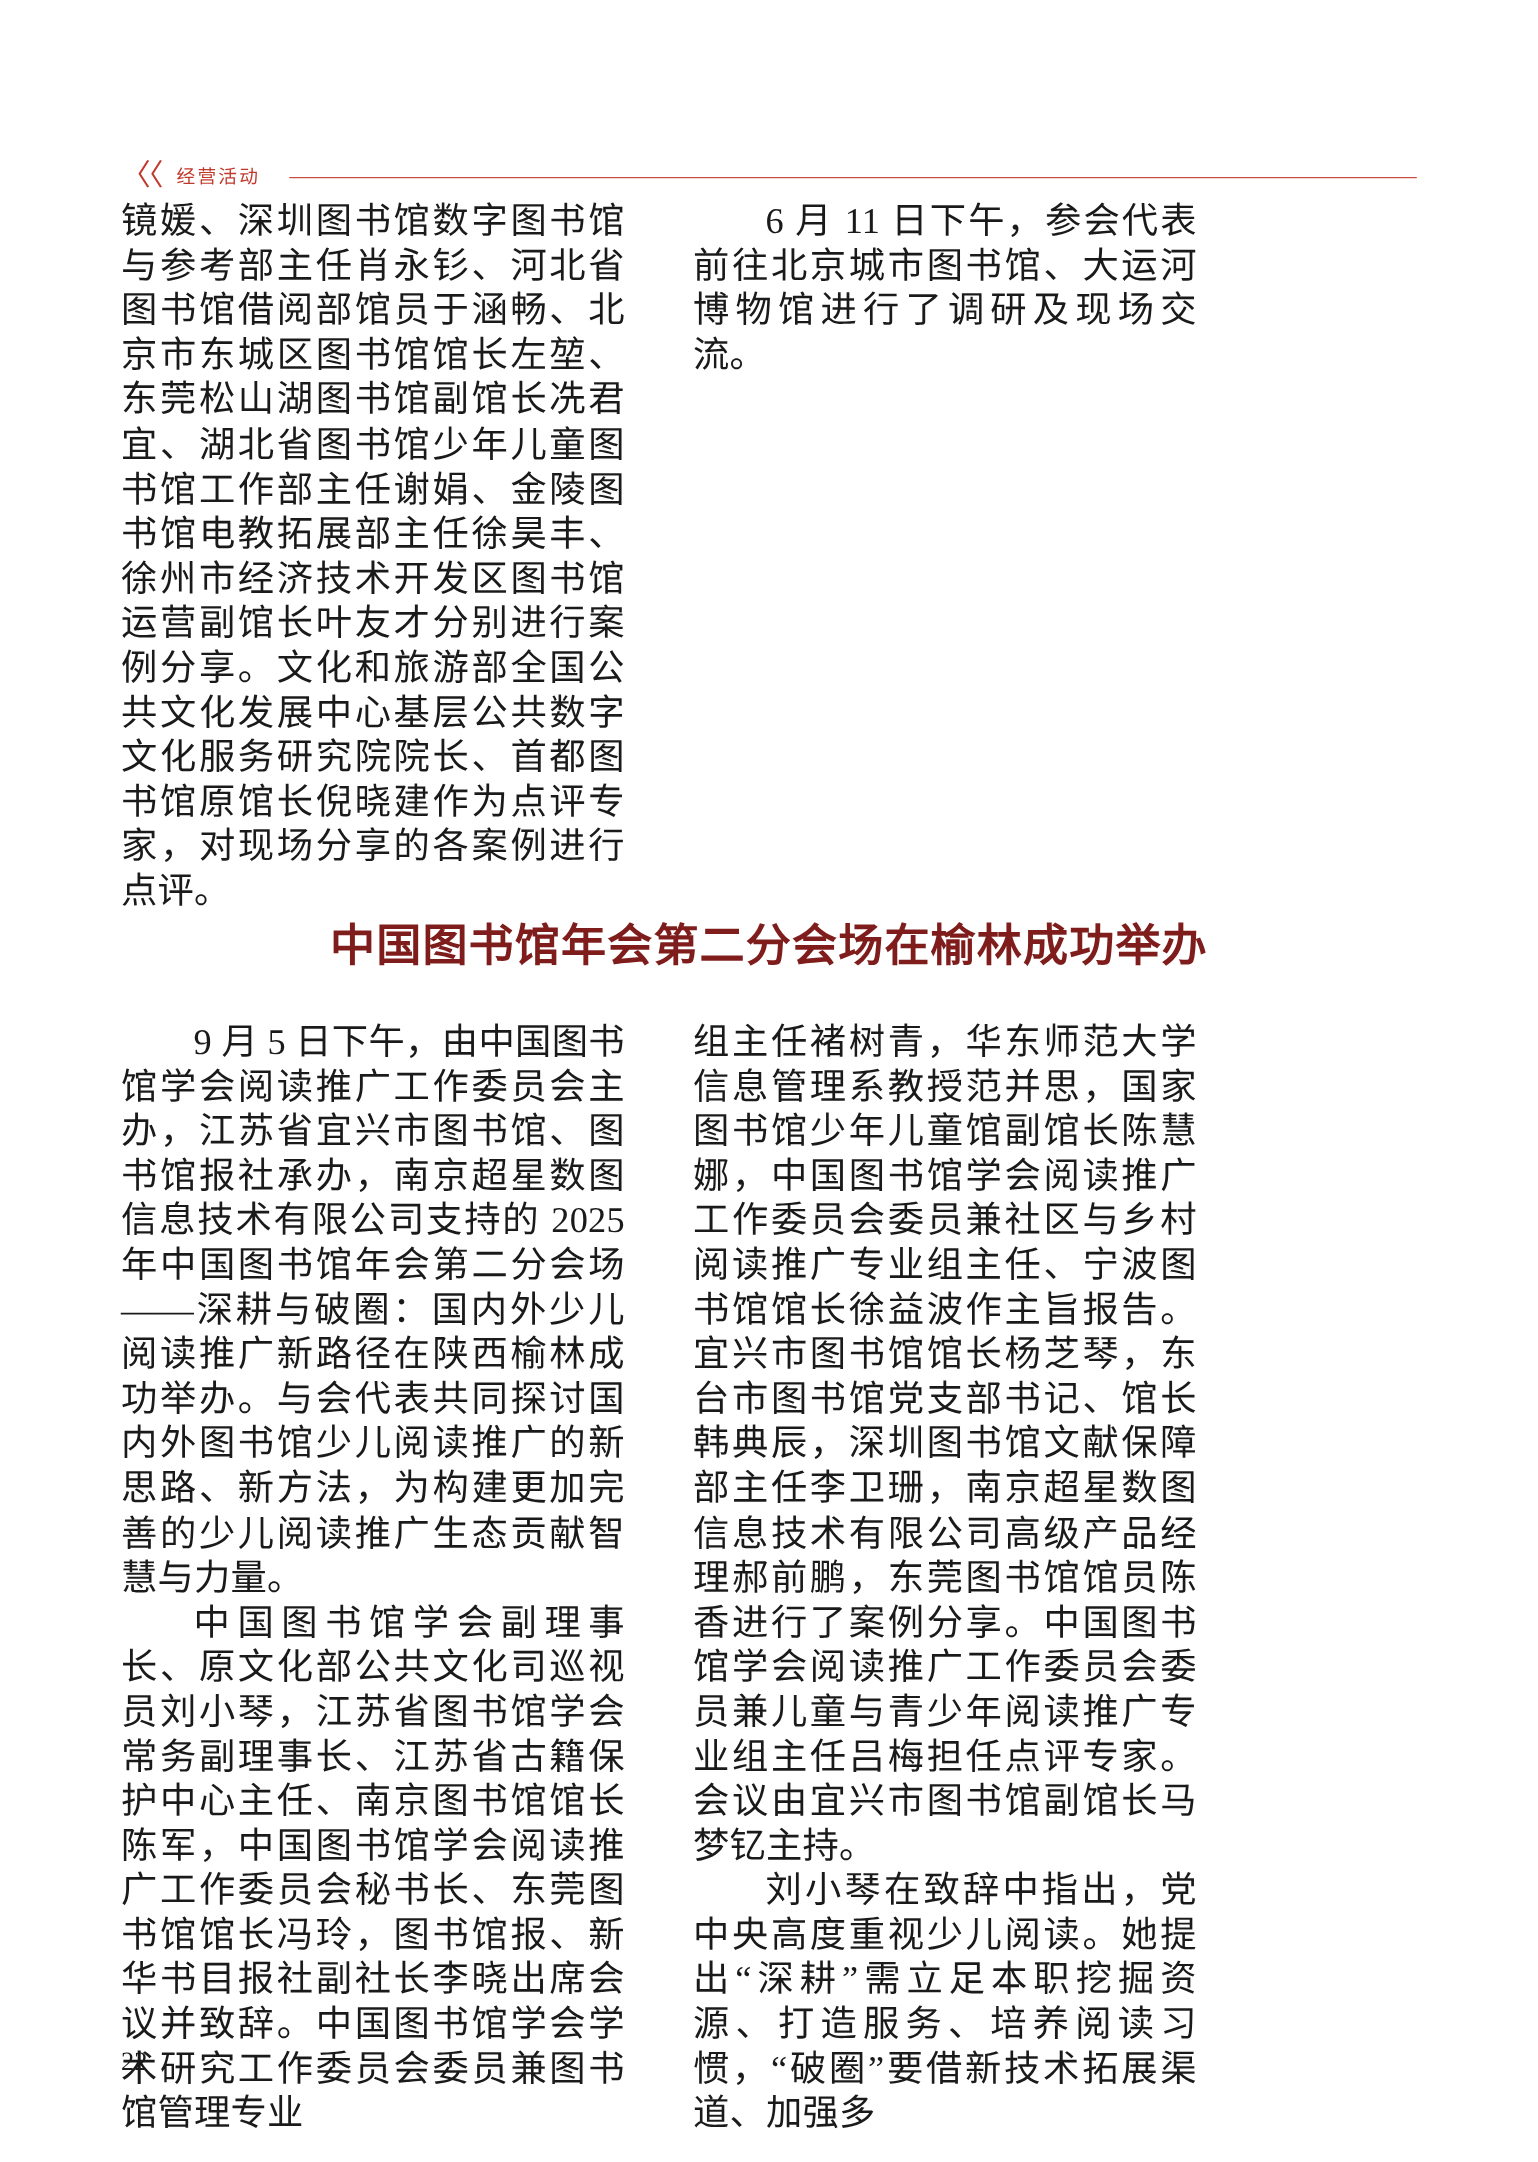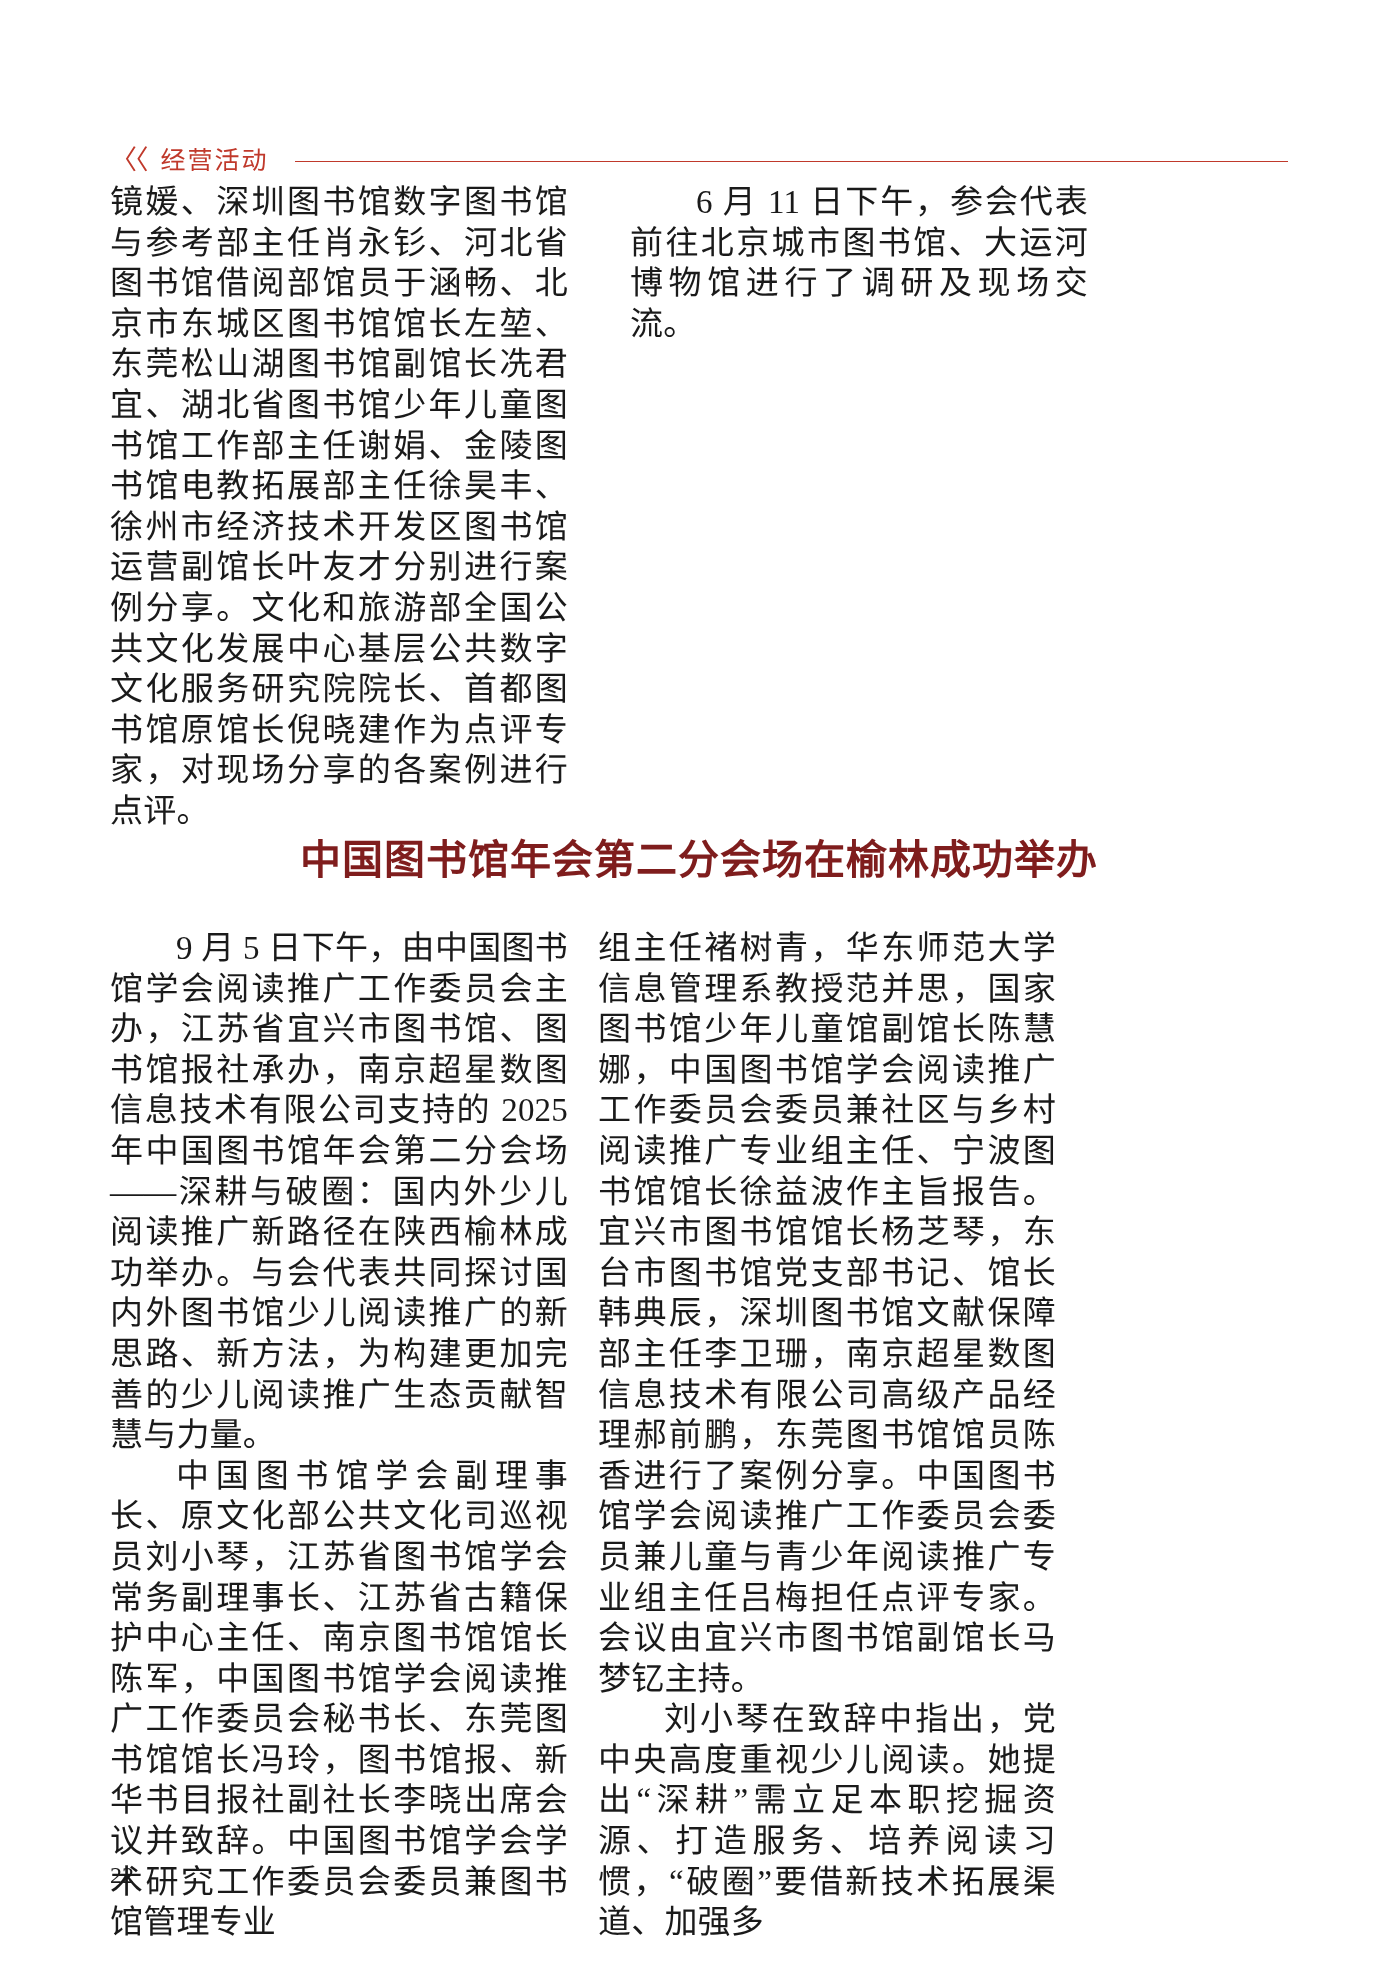--- a/index.html
+++ b/index.html
@@ -37,21 +37,21 @@
   .rh-chevrons {
     color: #c0392b;
     font-size: 27px;
     line-height: 1;
     letter-spacing: -2px;
     font-family: "DejaVu Sans", sans-serif;
     transform: translateY(-1px);
   }
   .rh-label {
     color: #c0392b;
-    font-size: 25px;
+    font-size: 17px;
     line-height: 1;
     letter-spacing: 2px;
     font-family: "Liberation Sans", "DejaVu Sans", sans-serif;
     white-space: nowrap;
   }
   .rh-rule {
     flex: 1 1 auto;
     height: 1px;
     background: #c0392b;
     margin-left: 12px;
@@ -100,21 +100,21 @@
     color: #7f1d1d;
   }
 
   
   .columns2 {
     position: absolute;
     left: 110px;
     top: 928px;
     width: 1178px;
     display: flex;
-    gap: 30px;
+    gap: 62px;
   }
 
   
   .folio {
     position: absolute;
     left: 110px;
     top: 1860px;
     font-size: 24px;
     line-height: 30px;
     color: #1a1a1a;

